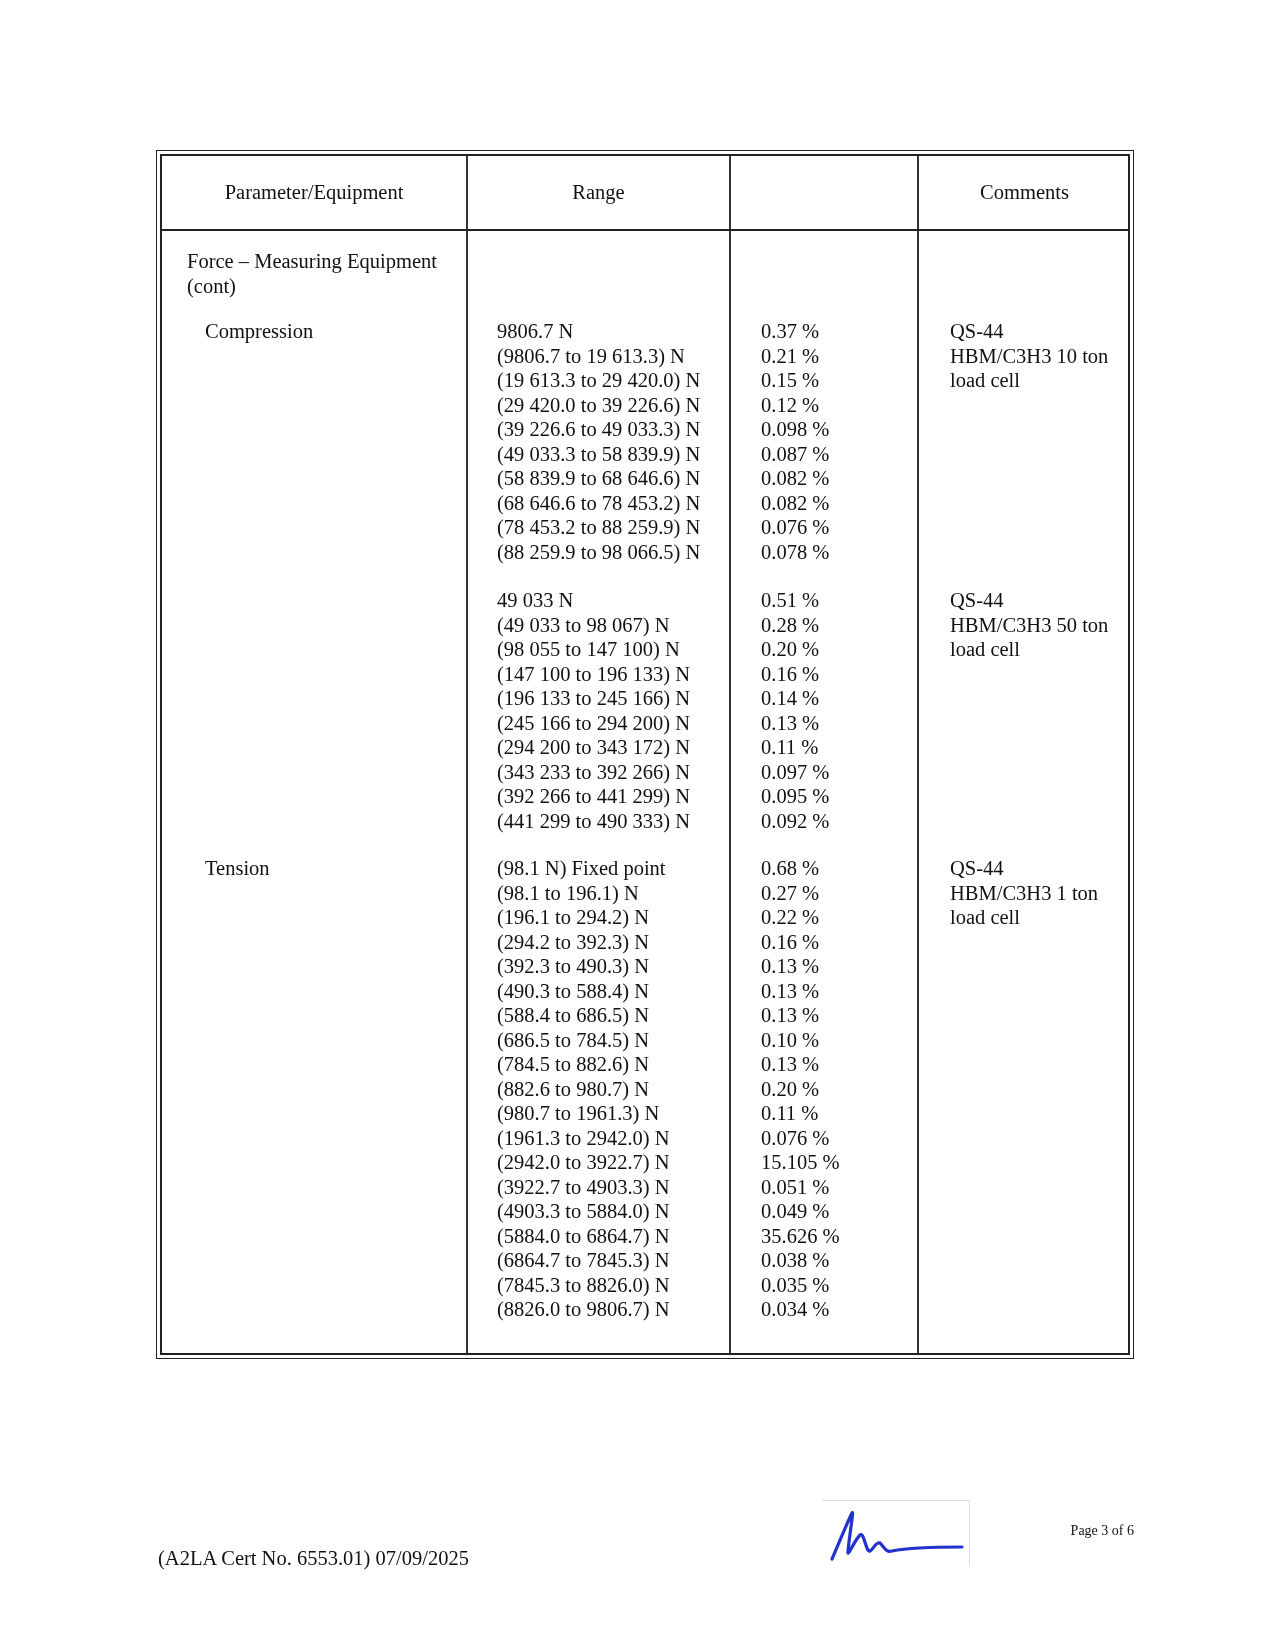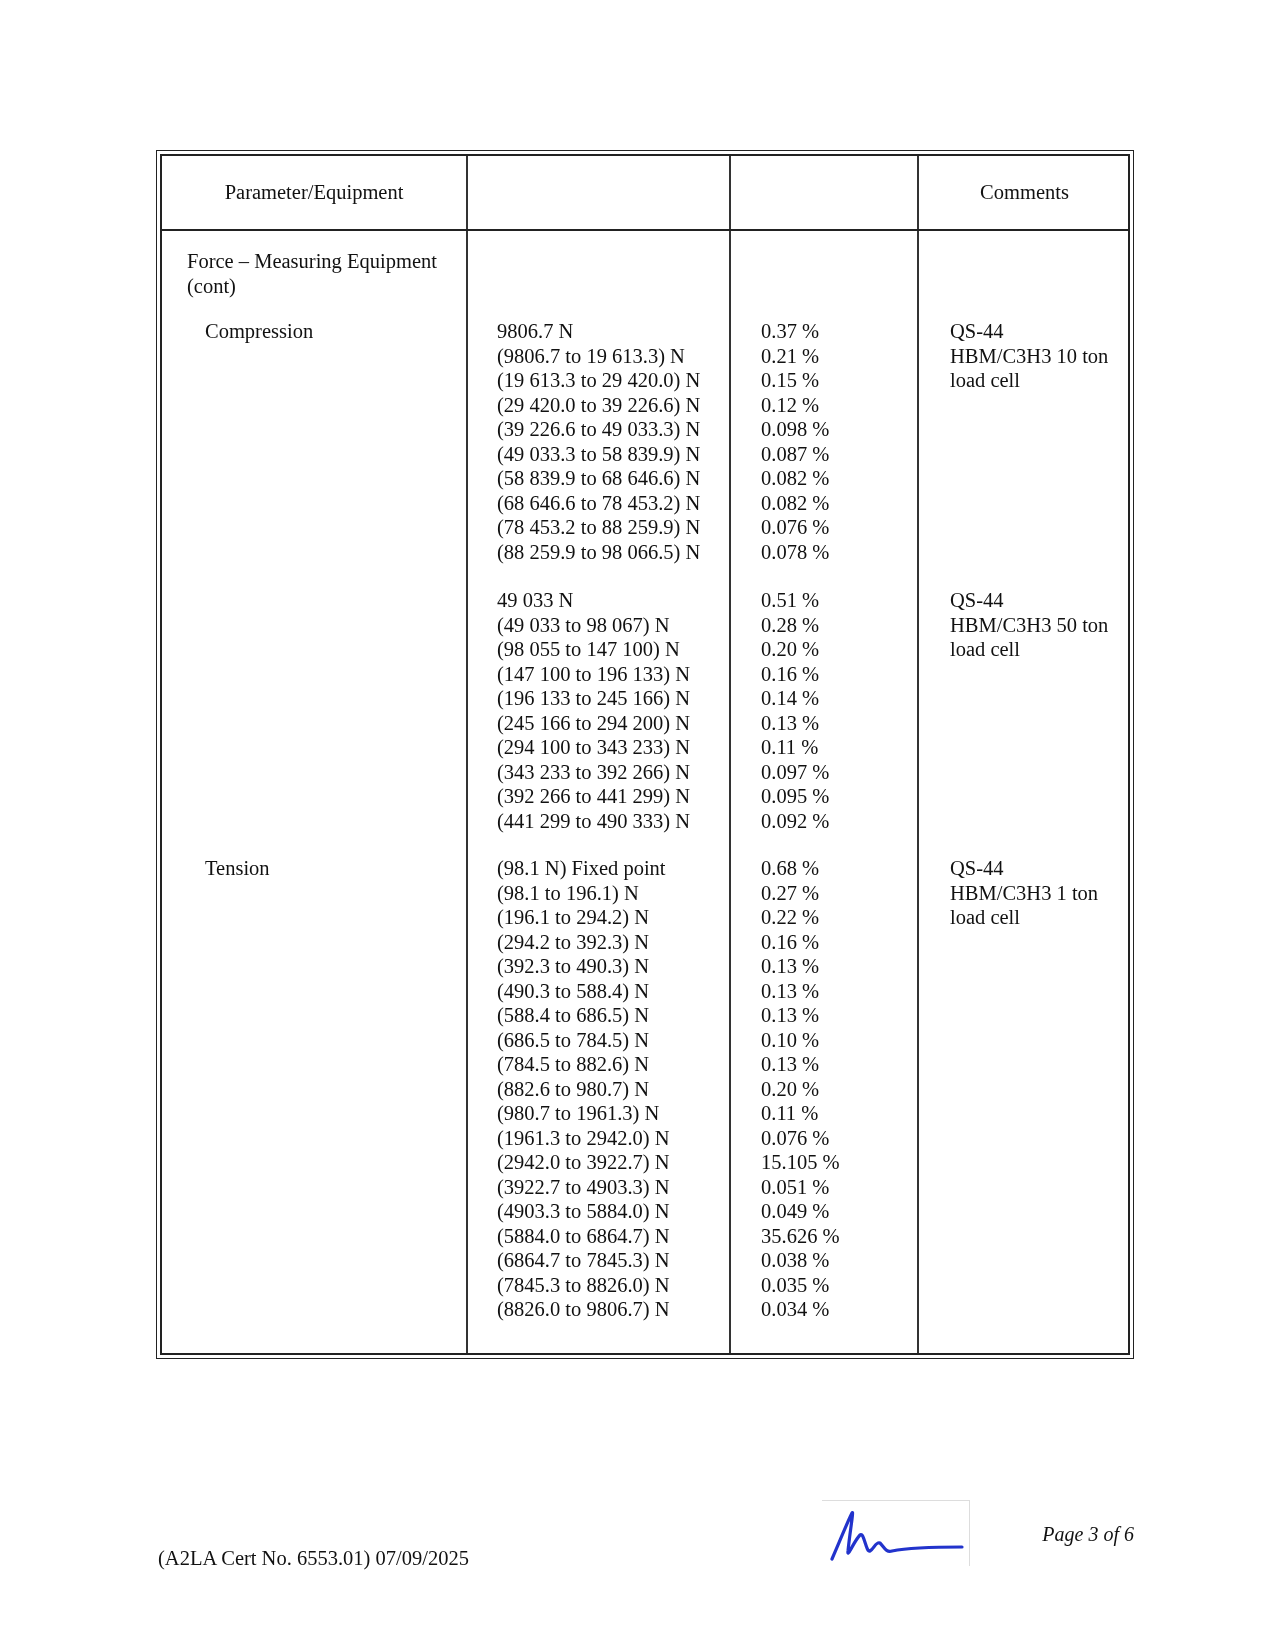--- a/index.html
+++ b/index.html
@@ -18,39 +18,42 @@
 
   .hcell { position: absolute; top: 0; height: 73px; display: flex; align-items: center; justify-content: center;
            font-size: 20.5px; }
   .hcell sup { font-size: 13px; position: relative; top: -2px; vertical-align: super; line-height: 0; }
 
   .txt { position: absolute; font-size: 20.5px; line-height: 24.5px; white-space: nowrap; margin-left: 20px; }
   .lines div { height: 24.5px; line-height: 24.5px; white-space: nowrap; }
 
   
   .footer-left { position: absolute; left: 150px; top: 1523px; font-size: 20.5px; margin-top: 24px; }
-  .footer-right { position: absolute; right: 149px; top: 1523px; font-size: 20px; font-style: italic; }
+  .footer-right { position: absolute; right: 149px; top: 1523px; font-size: 14px; }
   .sig-box { position: absolute; left: 814px; top: 1500px; width: 148px; height: 66px;
              border-top: 1px solid #ddd; border-right: 1px solid #ddd; box-sizing: border-box; }
 </style>
 </head>
 <body>
 
 <div class="page">
 
   <div class="table-frame">
     <div class="table-inner">
 
       <div class="col-div" style="left:304px"></div>
       <div class="col-div" style="left:567px"></div>
       <div class="col-div" style="left:755px"></div>
       <div class="header-bottom"></div>
 
       <div class="hcell" style="left:0;width:304px">
         <span>Parameter/Equipment</span>
+      </div>
+      <div class="hcell" style="left:306px;width:261px">
+        <span>Range</span>
       </div>
       <div class="hcell" style="left:757px;width:211px">
         <span>Comments</span>
       </div>
 
       <div class="txt" style="left:5px;top:93px">
         <div>Force – Measuring Equipment</div>
         <div>(cont)</div>
       </div>
 
@@ -85,21 +88,21 @@
         <div>load cell</div>
       </div>
 
       <div class="txt lines" style="left:315px;top:432px" id="g1-range">
           <div>49 033 N</div>
           <div>(49 033 to 98 067) N</div>
           <div>(98 055 to 147 100) N</div>
           <div>(147 100 to 196 133) N</div>
           <div>(196 133 to 245 166) N</div>
           <div>(245 166 to 294 200) N</div>
-          <div>(294 100 to 343 233) N</div>
+          <div>(294 200 to 343 172) N</div>
           <div>(343 233 to 392 266) N</div>
           <div>(392 266 to 441 299) N</div>
           <div>(441 299 to 490 333) N</div>
         </div>
       <div class="txt lines" style="left:579px;top:432px" id="g1-cmc">
           <div>0.51 %</div>
           <div>0.28 %</div>
           <div>0.20 %</div>
           <div>0.16 %</div>
           <div>0.14 %</div>

